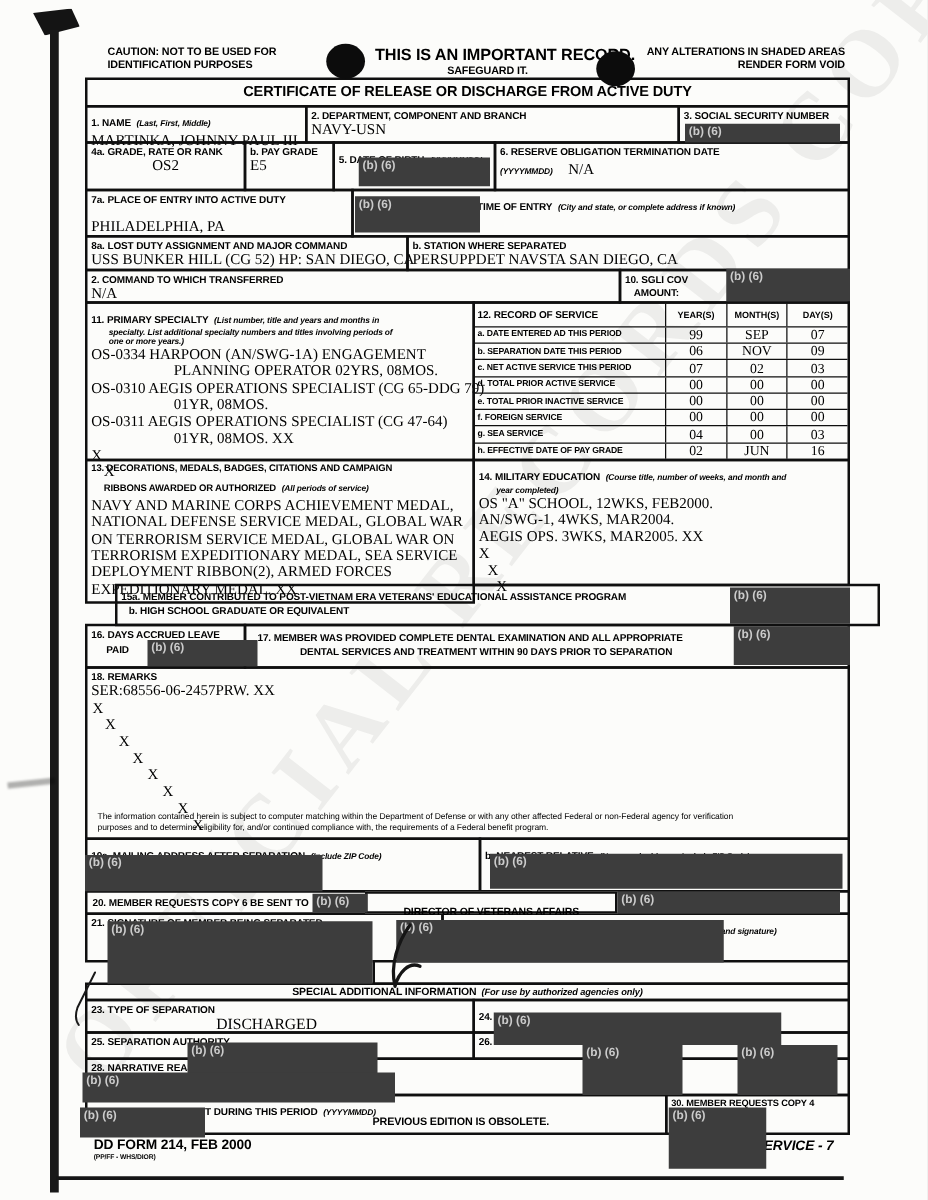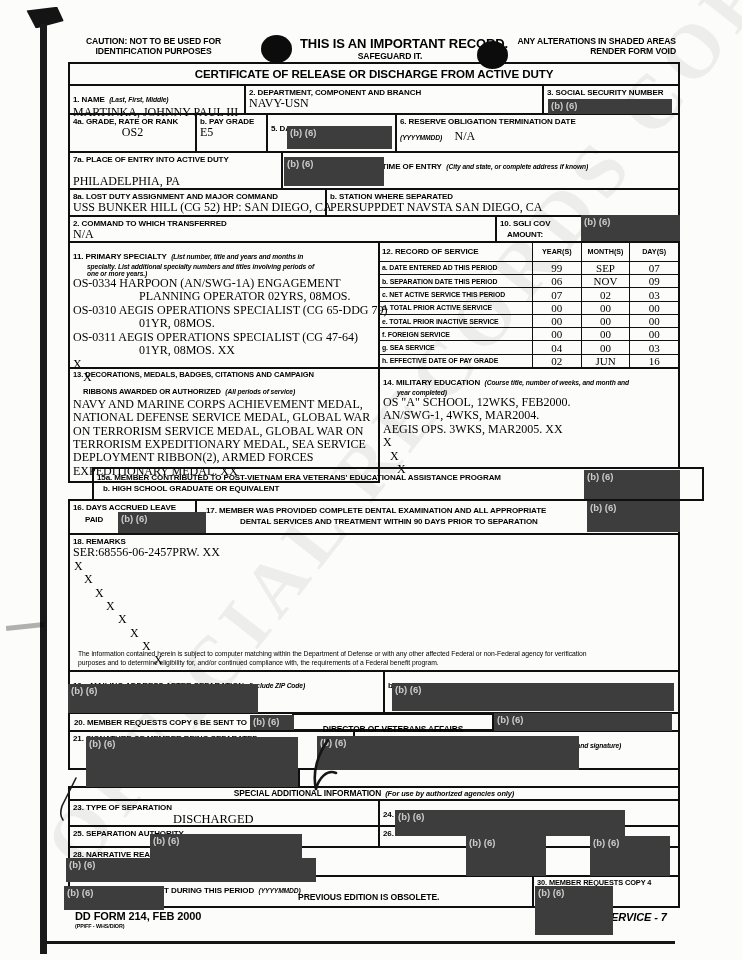--- a/index.html
+++ b/index.html
@@ -43,21 +43,21 @@
               clip-path:polygon(0% 25%,80% 0%,100% 60%,28% 100%);transform:rotate(4deg);"></div>
   <div class="abs" style="left:40px;top:24px;width:7px;height:930px;background:#191919;z-index:6;"></div>
   <div class="abs" style="left:6px;top:624px;width:38px;height:5px;background:rgba(0,0,0,0.3);filter:blur(0.7px);
               transform:rotate(-6deg);z-index:6;"></div>
   <div class="abs" style="left:45px;top:941px;width:630px;height:3px;background:#161616;z-index:6;"></div>
   <div class="dot" style="left:261px;top:35px;width:31px;height:28px;"></div>
   <div class="dot" style="left:477px;top:41px;width:31px;height:28px;"></div>
 
   <div class="abs" style="left:86px;top:37px;z-index:3;">
     <div class="lbl" style="font-size:8.6px;">CAUTION:  NOT TO BE USED FOR</div>
-    <div class="lbl" style="font-size:8.6px;text-align:center;">IDENTIFICATION PURPOSES</div>
+    <div class="lbl" style="font-size:8.6px;">IDENTIFICATION PURPOSES</div>
   </div>
   <div class="abs" style="left:300px;top:37px;width:180px;text-align:center;z-index:3;">
     <div class="lbl" style="font-size:13px;">THIS IS AN IMPORTANT RECORD.</div>
     <div class="lbl" style="font-size:8.6px;">SAFEGUARD IT.</div>
   </div>
   <div class="abs" style="left:500px;top:37px;width:176px;text-align:right;z-index:3;">
     <div class="lbl" style="font-size:8.6px;">ANY ALTERATIONS IN SHADED AREAS</div>
     <div class="lbl" style="font-size:8.6px;">RENDER FORM VOID</div>
   </div>
 

